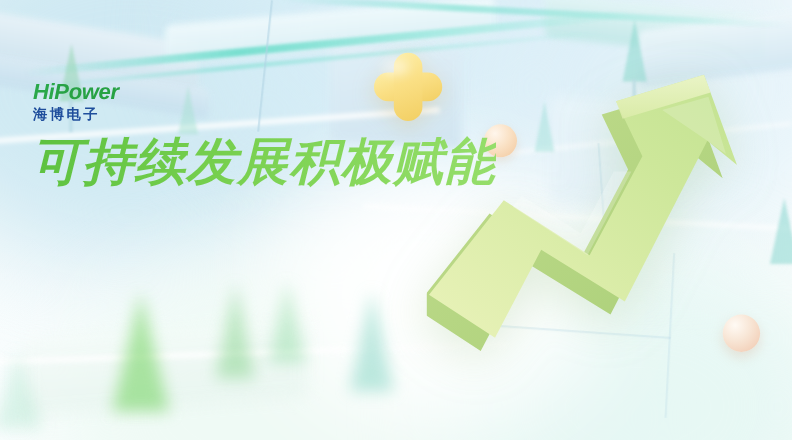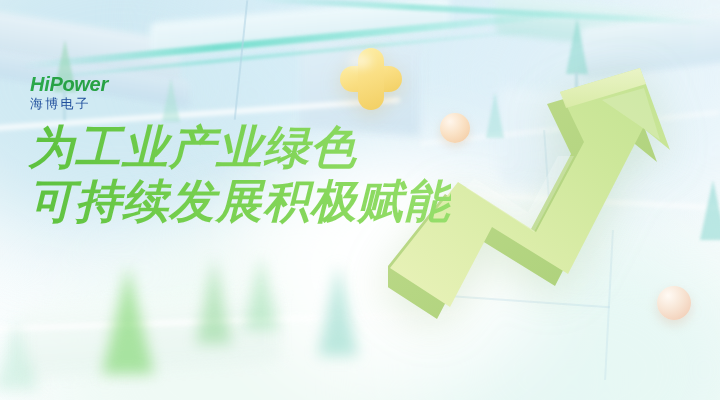--- a/index.html
+++ b/index.html
@@ -229,21 +229,21 @@
     font-weight: bold;
     font-style: italic;
     letter-spacing: -.3px;
     white-space: nowrap;
   }
   .logo-hi   { color: #2aa84a; }
   .logo-rest { color: #27a244; }
   .logo-sub {
     margin-top: 3px;
     font-size: 13px;
-    font-weight: normal;
+    font-weight: bold;
     letter-spacing: 2.2px;
     color: #1f4e9c;
     white-space: nowrap;
   }
 
   
   .headline {
     position: absolute;
     left: 28px;
     top: 120px;
@@ -377,18 +377,17 @@
 
   <div class="sphere sphere-1"></div>
   <div class="sphere sphere-2"></div>
 
   <div class="logo">
     <div class="logo-word"><span class="logo-hi">Hi</span><span class="logo-rest">Power</span></div>
     <div class="logo-sub">海博电子</div>
   </div>
 
   <div class="headline">
-    <div class="headline-line">为工业产业绿色</div>
     <div class="headline-line">可持续发展积极赋能</div>
   </div>
 
 
 </div>
 
 </body></html>

